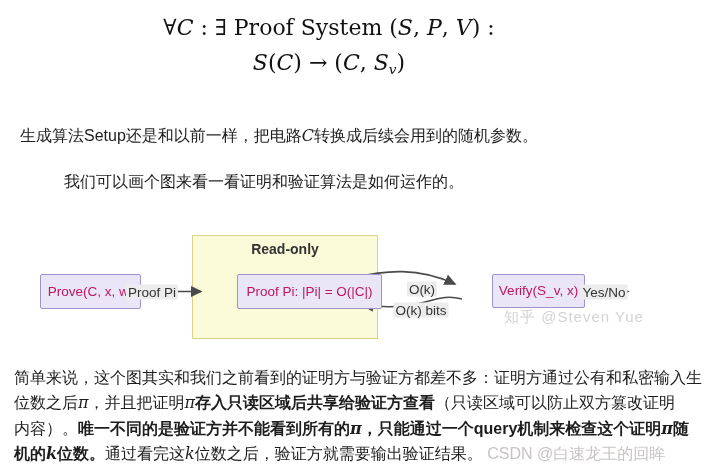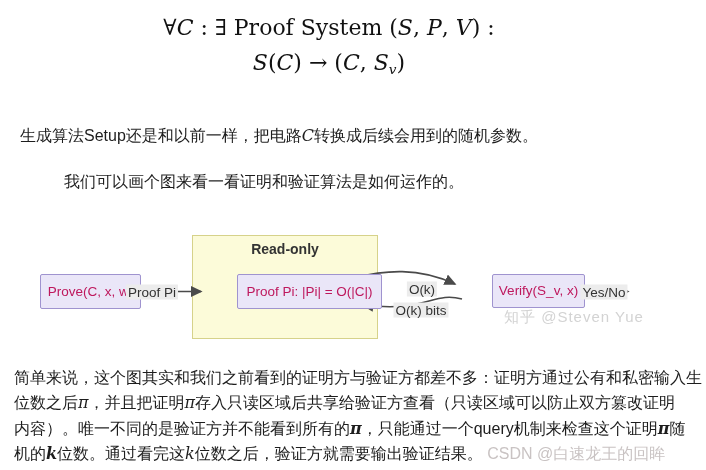--- a/index.html
+++ b/index.html
@@ -33,21 +33,21 @@
     font-family: "DejaVu Serif", "Liberation Serif", serif;
     font-style: italic;
   }
   .seg-isub {
     font-family: "DejaVu Serif", "Liberation Serif", serif;
     font-style: italic;
     font-size: 0.62em;
     vertical-align: -0.28em;
   }
   .seg-n { font-weight: 400; }
-  .seg-b { font-weight: 400; }
+  .seg-b { font-weight: 700; }
   .seg-bi {
     font-family: "DejaVu Serif", "Liberation Serif", serif;
     font-style: italic;
     font-weight: 700;
   }
   .seg-wm { color: var(--watermark_csdn, #c9c3c3); }
 
   
   .diagram {
     position: relative;

